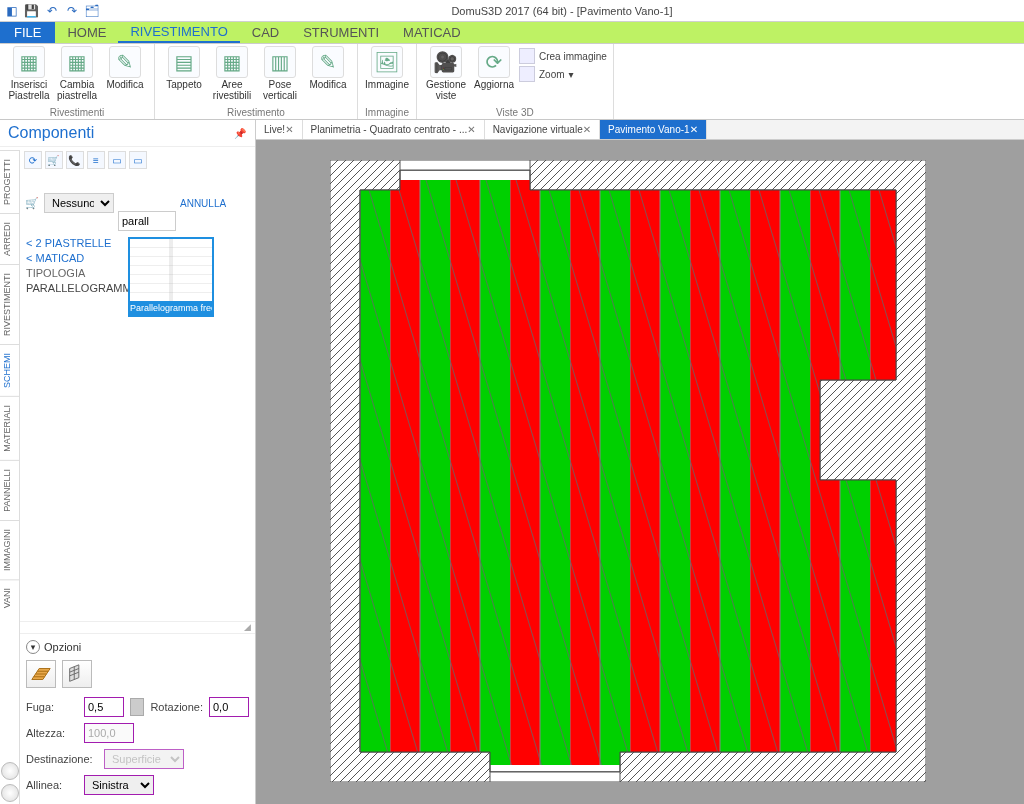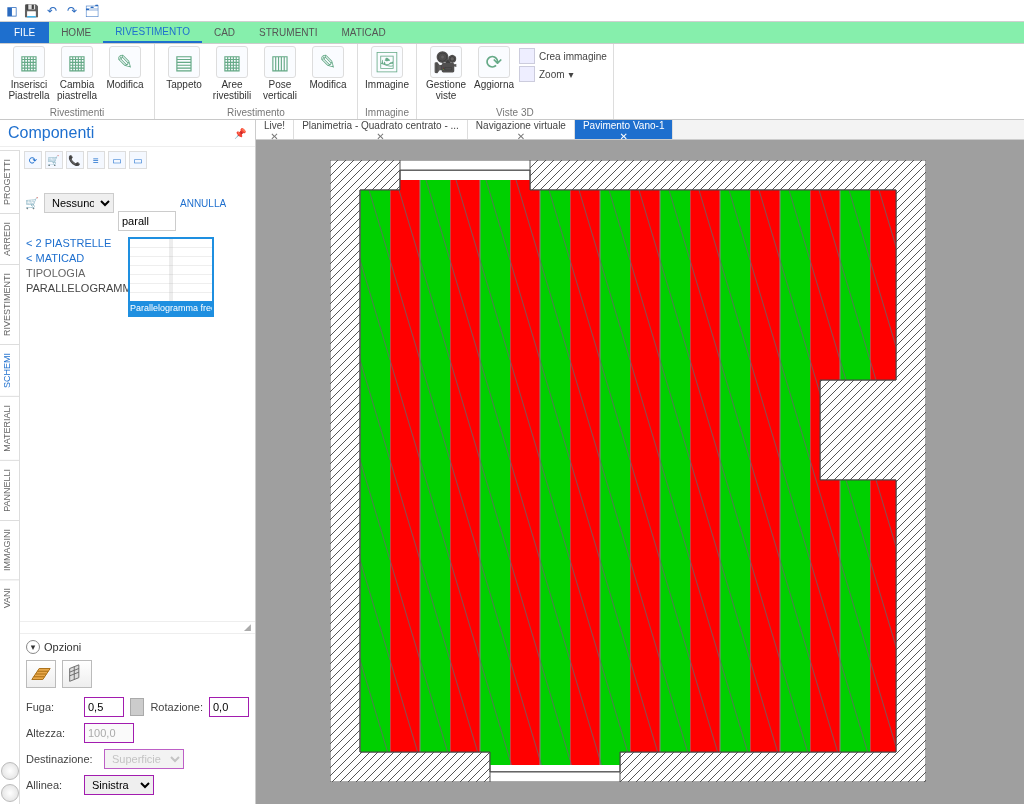--- a/index.html
+++ b/index.html
@@ -5,21 +5,21 @@
 * { box-sizing: border-box; margin: 0; padding: 0; font-family: "Segoe UI", Tahoma, sans-serif; }
 body { width: 1024px; height: 804px; overflow: hidden; background: #fff; font-size: 11px; color: #333; }
 
 
 .titlebar { height: 22px; background: #fff; display: flex; align-items: center; border-bottom: 1px solid #d0d0d0; }
 .qat { display: flex; gap: 4px; padding-left: 4px; }
 .qat .icon { width: 16px; height: 16px; display: flex; align-items: center; justify-content: center; font-size: 12px; color: #2a6abf; }
 .title { flex: 1; text-align: center; color: #444; }
 
 
-.ribbon-tabs { height: 22px; background: #86efac; display: flex; align-items: stretch; border-bottom: 1px solid #ccc; font-size: 10px; }
+.ribbon-tabs { height: 22px; background: #bef264; display: flex; align-items: stretch; border-bottom: 1px solid #ccc; font-size: 13px; }
 .ribbon-tabs .file { background: #1e6fce; color: #fff; padding: 0 14px; display: flex; align-items: center; }
 .ribbon-tabs .tab { padding: 0 12px; display: flex; align-items: center; color: #555; cursor: pointer; }
 .ribbon-tabs .tab.active { color: #1e6fce; border-bottom: 2px solid #1e6fce; }
 
 
 .ribbon { height: 76px; background: #fff; border-bottom: 1px solid #c8c8c8; display: flex; }
 .group { border-right: 1px solid #ddd; padding: 2px 6px 1px 6px; display: flex; flex-direction: column; }
 .group .items { flex: 1; display: flex; gap: 2px; align-items: flex-start; }
 .group .gtitle { text-align: center; font-size: 10px; color: #777; }
 .big { width: 46px; display: flex; flex-direction: column; align-items: center; gap: 1px; cursor: pointer; }
@@ -68,40 +68,41 @@
 .form-row { display: flex; align-items: center; gap: 6px; padding: 3px 0; font-size: 11px; }
 .form-row label { min-width: 52px; color: #444; }
 .form-row input, .form-row select { height: 20px; font-size: 11px; border: 1px solid #a21caf; padding: 1px 3px; }
 .form-row .sw { width: 18px; height: 18px; border: 1px solid #aaa; background: #ccc; }
 .form-row .mini { width:16px; height:18px; border:1px solid #ccc; background:#f5f5f5; cursor:pointer; display:flex;align-items:center;justify-content:center; color:#1e6fce; font-size:9px;}
 .orb { position: absolute; left: 1px; width: 18px; height: 18px; border: 1px solid #bbb; border-radius: 50%; background: radial-gradient(#fff,#ddd); cursor: pointer; }
 
 
 .viewport { flex: 1; display: flex; flex-direction: column; }
 .doctabs { height: 20px; background: #f3f3f3; display: flex; align-items: stretch; border-bottom: 1px solid #ccc; font-size: 10px; }
-.doctabs .dt { padding: 0 8px; display: flex; align-items: center; border-right: 1px solid #ddd; cursor: pointer; color: #444; background: #fff; flex-direction: column; }
+.doctabs .dt { padding: 0 8px; display: flex; align-items: center; border-right: 1px solid #ddd; cursor: pointer; color: #444; background: #fff; }
 .doctabs .dt .x { color: #777; font-size: 10px; }
 .doctabs .dt.active { background: #1e6fce; color: #fff; }
 .doctabs .dt.active .x { color: #fff; }
 .canvas { flex: 1; background: #9f9f9f; position: relative; }
 .floor-wrap { position: absolute; left: 74px; top: 20px; width: 596px; height: 622px; }
 
 .hatch { fill: url(#diag); stroke: #555; stroke-width: 1; }
 </style>
 </head>
 <body>
 
 <div class="titlebar">
   <div class="qat">
     <div class="icon">◧</div>
     <div class="icon">💾</div>
     <div class="icon">↶</div>
     <div class="icon">↷</div>
     <div class="icon">🗂</div>
   </div>
+  <div class="title">DomuS3D 2017 (64 bit) - [Pavimento Vano-1]</div>
 </div>
 
 <div class="ribbon-tabs">
   <div class="file">FILE</div>
   <div class="tab">HOME</div>
   <div class="tab active">RIVESTIMENTO</div>
   <div class="tab">CAD</div>
   <div class="tab">STRUMENTI</div>
   <div class="tab">MATICAD</div>
 </div>

